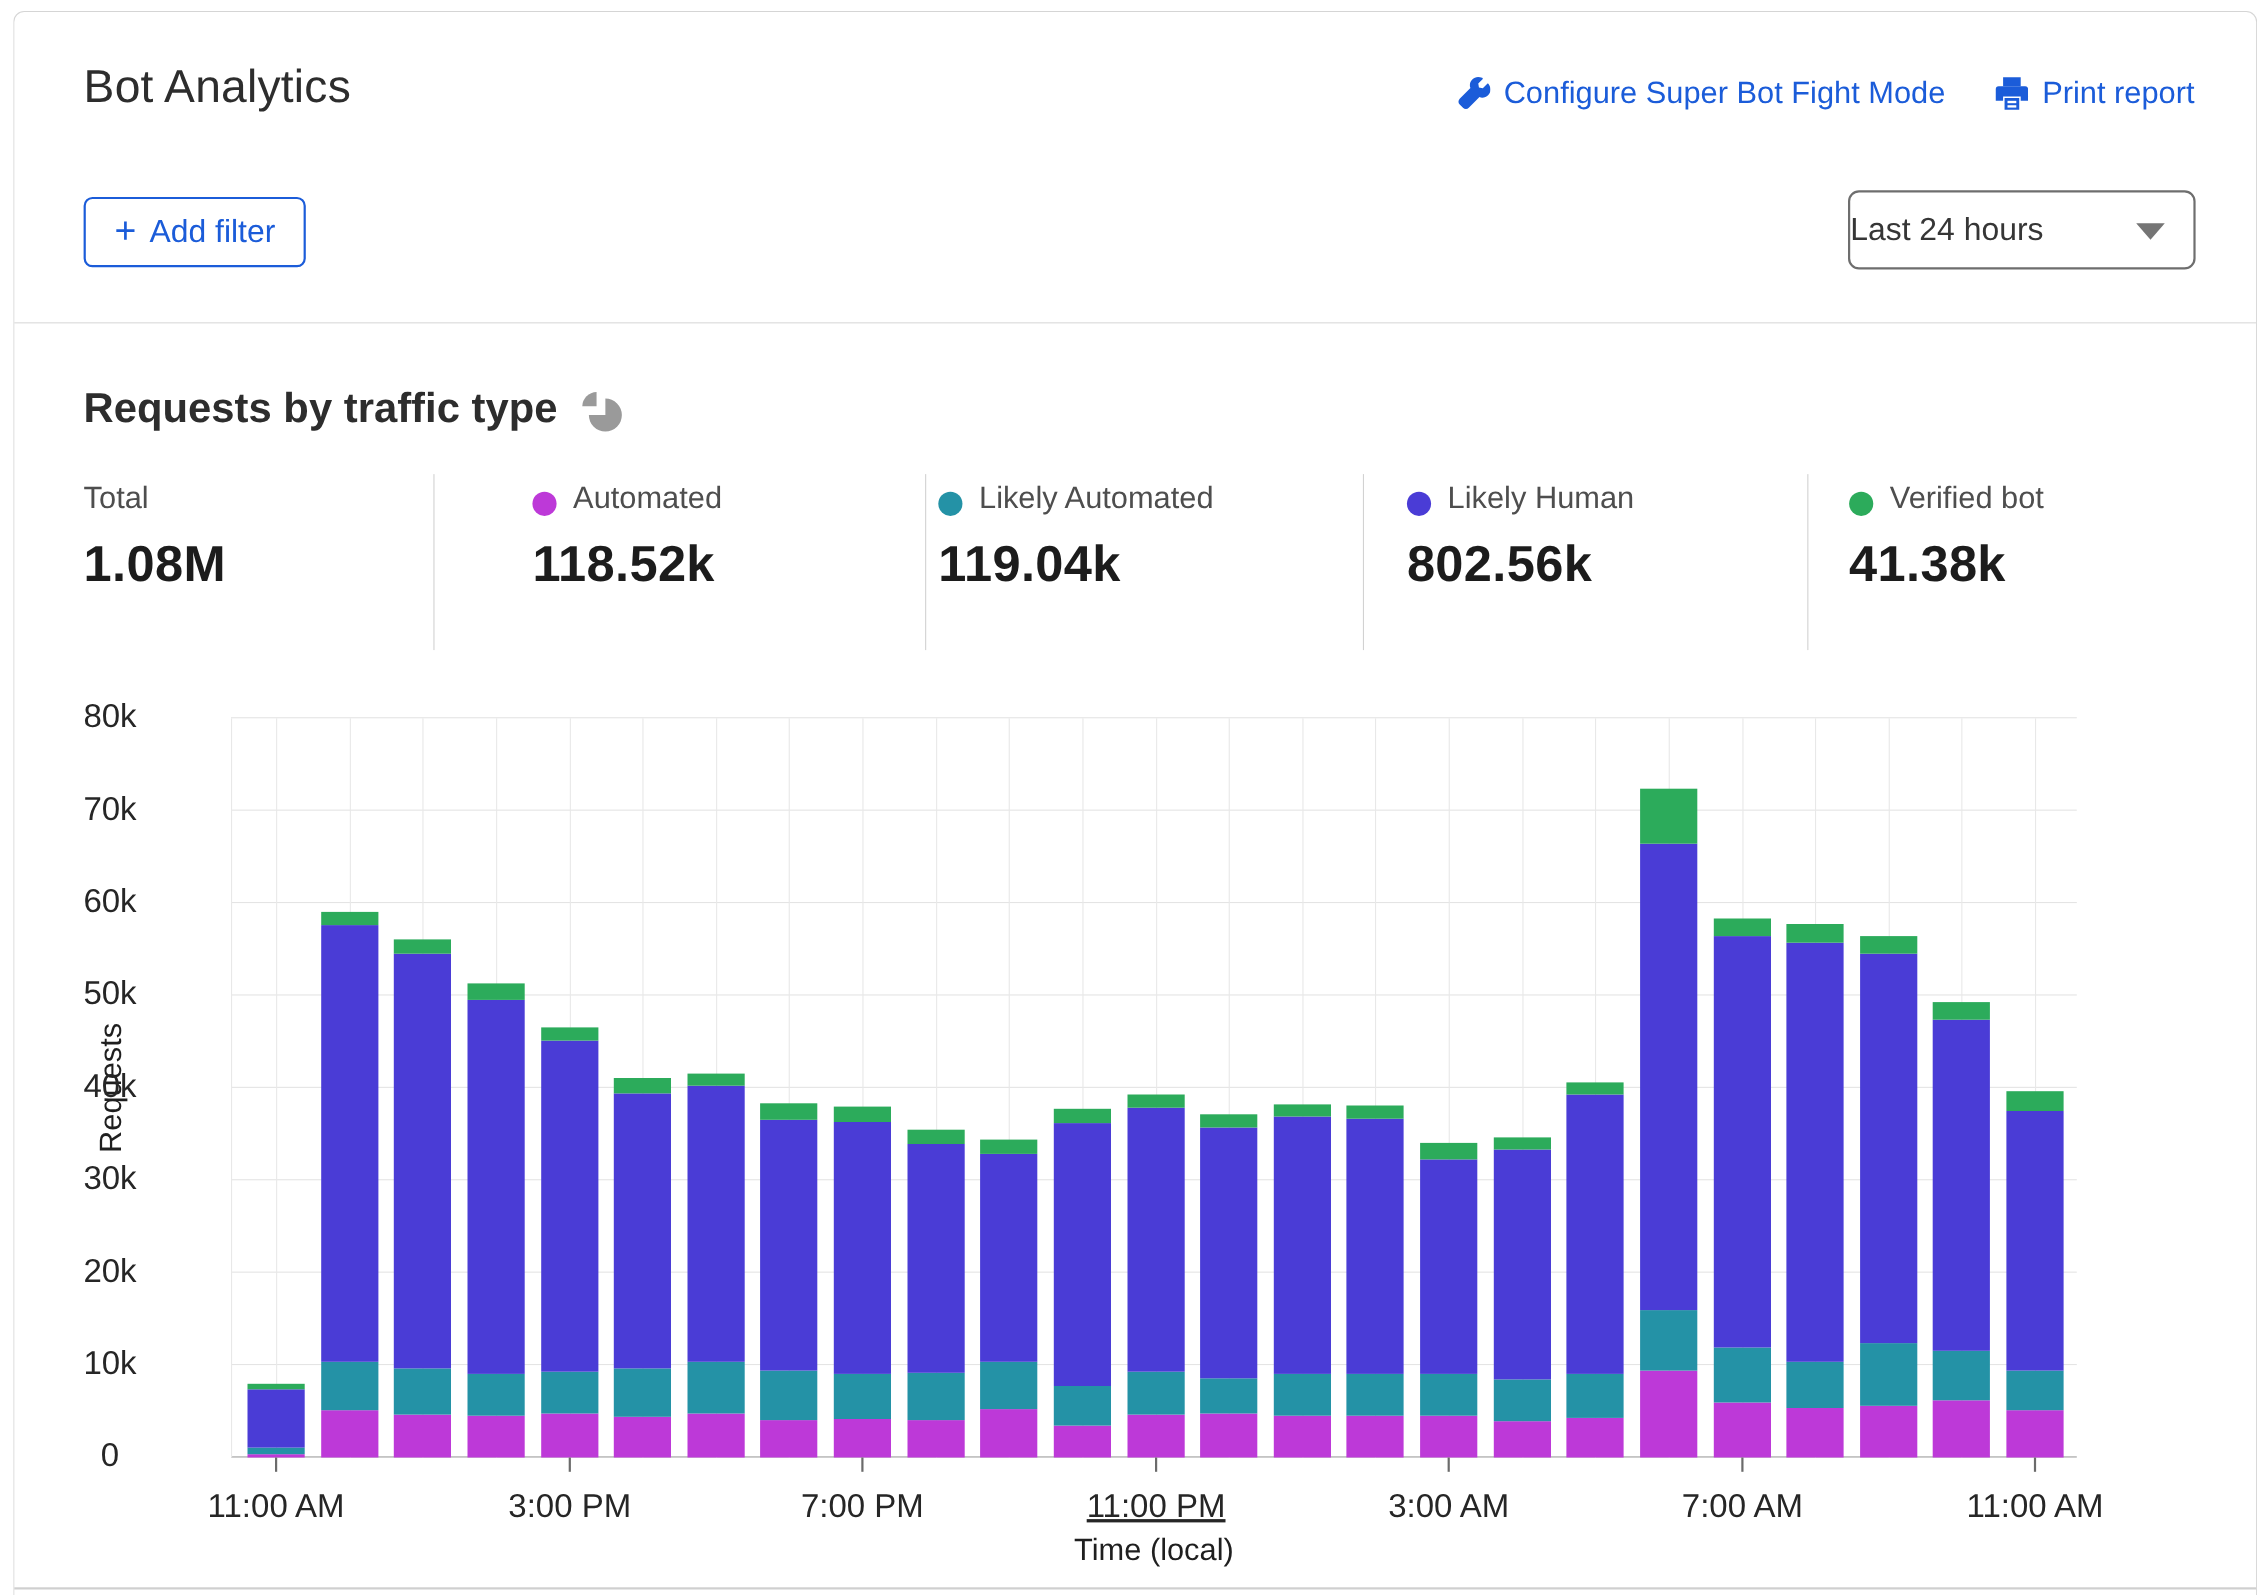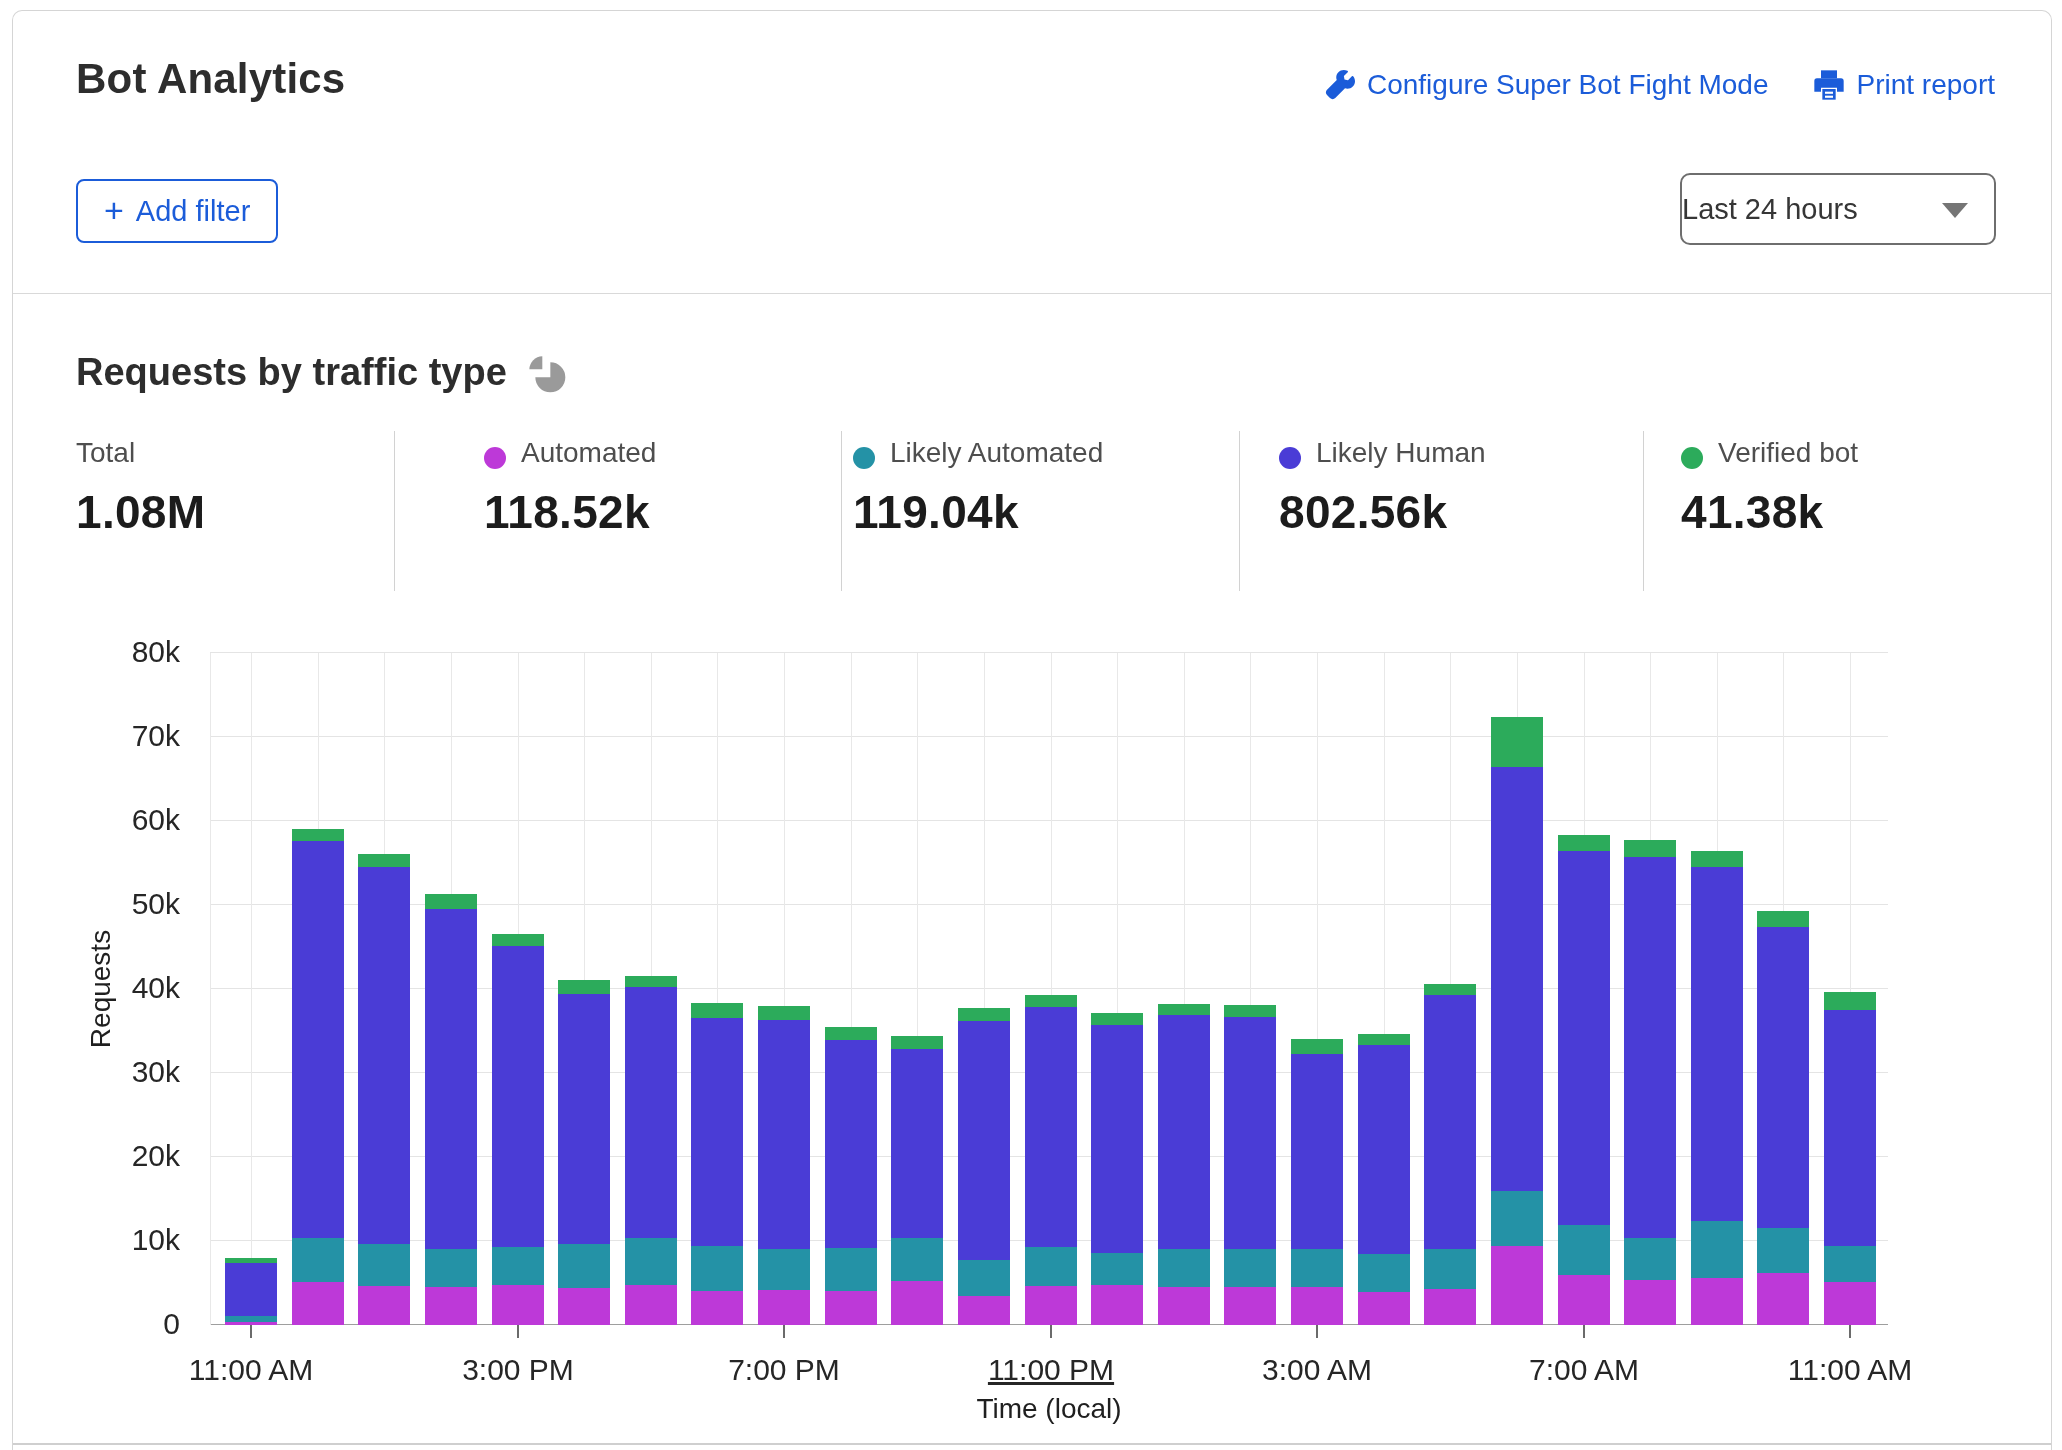--- a/index.html
+++ b/index.html
@@ -1,20 +1,20 @@
 <!DOCTYPE html>
 <html><head>
 <meta charset="utf-8">
 <style>
   html,body{margin:0;padding:0;background:#ffffff;font-family:"Liberation Sans",sans-serif;}
   body{width:2062px;height:1450px;overflow:hidden;position:relative;}
   .card{position:absolute;left:12px;top:10px;width:2038px;height:1445px;
         border:1px solid #d5d5d5;border-bottom:none;border-radius:10px 10px 0 0;background:#fff;}
   
-  .page-title{position:absolute;left:63px;top:44px;font-size:42px;font-weight:700;color:#2d2d2d;letter-spacing:.2px;}
+  .page-title{position:absolute;left:63px;top:44px;font-size:42px;font-weight:400;color:#2d2d2d;letter-spacing:.2px;}
   .header-links{position:absolute;right:56px;top:58px;display:flex;align-items:center;gap:44px;}
   .hlink{display:flex;align-items:center;gap:12px;color:#1b5cd9;font-size:28px;cursor:pointer;text-decoration:none;}
   .hlink svg{display:block;}
   .add-filter{position:absolute;left:63px;top:168px;height:64px;display:flex;align-items:center;gap:12px;
         padding:0 26px;border:2px solid #1b5cd9;border-radius:8px;color:#1b5cd9;font-size:29px;background:#fff;cursor:pointer;}
   .add-filter .plus{font-size:34px;font-weight:400;line-height:1;margin-top:-3px;}
   .time-select{position:absolute;right:55px;top:162px;width:312px;height:68px;border:2px solid #6e6e6e;border-radius:10px;
         display:flex;align-items:center;background:#fff;cursor:pointer;}
   .time-select .val{font-size:29px;color:#363636;}
   .caret{position:absolute;right:26px;top:28px;width:0;height:0;border-left:13px solid transparent;
@@ -32,21 +32,21 @@
   .stat-divider{position:absolute;top:0;width:1px;height:160px;background:#d2d2d2;}
   
   .chart{position:absolute;left:0;top:610px;width:100%;height:822px;}
   #plot{position:absolute;left:197px;top:32px;width:1678px;height:672px;}
   .hgrid{position:absolute;left:0;right:0;height:1px;background:#e4e4e4;}
   .hgrid.axisline{background:#9e9e9e;}
   .vgrid{position:absolute;top:0;bottom:0;width:1px;background:#e8e8e8;}
   .bar{position:absolute;bottom:0;width:52px;height:672px;}
   .seg{position:absolute;left:0;width:100%;}
   #ygutter{position:absolute;left:0;top:0;width:181px;height:100%;}
-  .ytick{position:absolute;right:14px;width:160px;text-align:right;font-size:30px;color:#262626;}
+  .ytick{position:absolute;right:14px;width:160px;text-align:center;font-size:30px;color:#262626;}
   .xtickmark{position:absolute;width:2px;height:13px;top:704px;background:#6b6b6b;}
   .xtick{position:absolute;top:732px;width:240px;text-align:center;font-size:30px;color:#262626;}
   .ylabel-title{position:absolute;left:-62px;top:352px;width:300px;text-align:center;font-size:28px;color:#1f1f1f;
         transform:rotate(-90deg);}
   .xlabel-title{position:absolute;left:916px;top:772px;width:240px;text-align:center;font-size:28px;color:#1f1f1f;}
   .bottom-divider{position:absolute;left:0;top:1432px;width:100%;height:2px;background:#cfcfcf;}
 </style>
 </head>
 <body>
 

